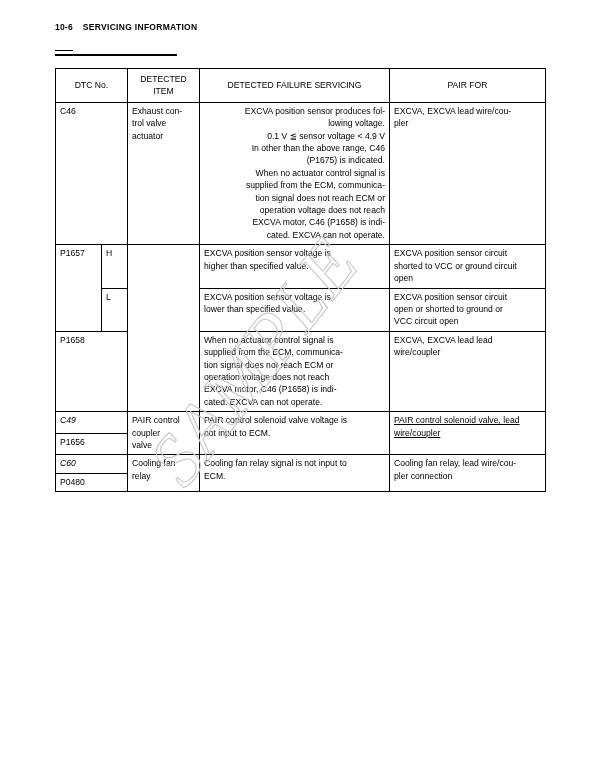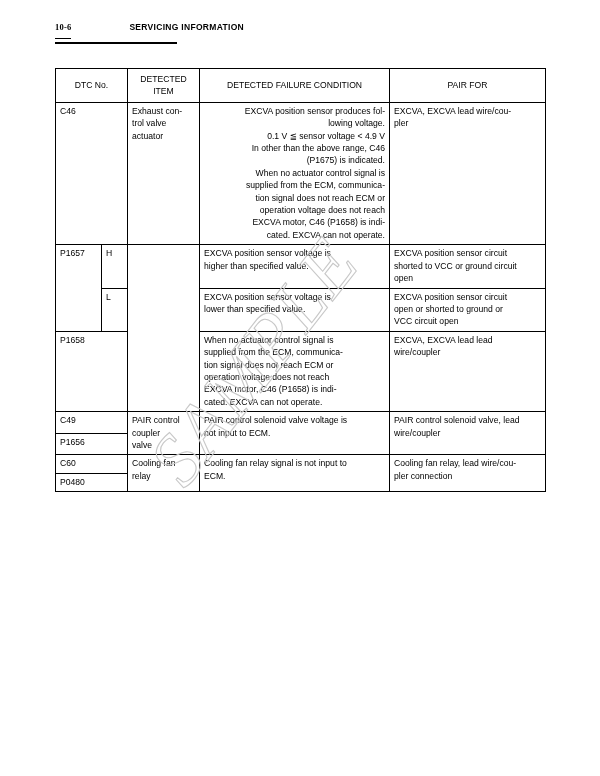--- a/index.html
+++ b/index.html
@@ -26,26 +26,24 @@
   .header-line {
     display: flex;
     align-items: baseline;
     gap: 10px;
     font-size: 8.5px;
     font-weight: bold;
     letter-spacing: 0.2px;
   }
   .header-page-no {
     border-bottom: 1.3px solid #000;
-    padding-bottom: 6px;
-    font-family: Liberation Serif, serif;
+    padding-bottom: 18px;
   }
   .header-title {
     letter-spacing: 0.3px;
-    margin-left: 48px;
   }
   .header-rule {
     margin-top: 3px;
     height: 2.4px;
     background: #000;
     width: 122px;
   }
 
   
   .watermark {
@@ -103,21 +101,21 @@
 
   
   .col-dtc    { width: 46px; }
   .col-sub    { width: 26px; }
   .col-item   { width: 72px; }
   .col-cond   { width: 190px; }
   .col-check  { width: 156px; }
 
   .c-center { text-align: center; vertical-align: middle; }
   .c-mid    { vertical-align: middle; }
-  .thin-div { border-bottom: 0.8px solid #8c8c8c; }
+  .thin-div { border-bottom: 0.8px solid #8c8c8c; font-style: italic; }
   .no-top   { border-top: none; }
 
   .dtc-code { text-align: center; margin-top: 36px; }
 </style>
 </head>
 <body>
 
 <div class="page-header">
   <div class="header-line">
     <span class="header-page-no">10-6</span>
@@ -141,21 +139,21 @@
       <col class="col-cond">
         <col class="col-check">
     </colgroup>
     <thead>
       <tr>
         <th colspan="2">DTC No.</th>
         <th>
           <span>DETECTED</span><br>
           <span>ITEM</span>
         </th>
-        <th>DETECTED FAILURE CONDITION</th>
+        <th>DETECTED FAILURE SERVICING</th>
         <th>PAIR FOR</th>
       </tr>
     </thead>
     <tbody>
 
       <tr>
         <td colspan="2" class="c-center dtc-code">C46</td>
         <td class="cell-lines prewrap" style="white-space: pre-line; margin-left: 21px;">Exhaust con-
 trol valve
 actuator</td>
@@ -206,21 +204,21 @@
 wire/coupler</td>
       </tr>
 
       <tr>
         <td colspan="2" class="c-center dtc-code thin-div no-bot-keep">C49</td>
         <td rowspan="2" class="cell-lines prewrap" style="white-space: pre-line;">PAIR control
 coupler
 valve</td>
         <td rowspan="2" class="cell-lines prewrap" style="white-space: pre-line;">PAIR control solenoid valve voltage is
 not input to ECM.</td>
-        <td rowspan="2" class="cell-lines prewrap" style="white-space: pre-line;">PAIR control solenoid valve, lead
+        <td rowspan="2" class="cell-lines prewrap" style="white-space: pre-line; text-decoration: underline;">PAIR control solenoid valve, lead
 wire/coupler</td>
       </tr>
       <tr>
         <td colspan="2" class="c-center c-mid dtc-code no-top">P1656</td>
       </tr>
 
       <tr>
         <td colspan="2" class="c-center dtc-code thin-div">C60</td>
         <td rowspan="2" class="cell-lines prewrap" style="white-space: pre-line;">Cooling fan
 relay</td>

